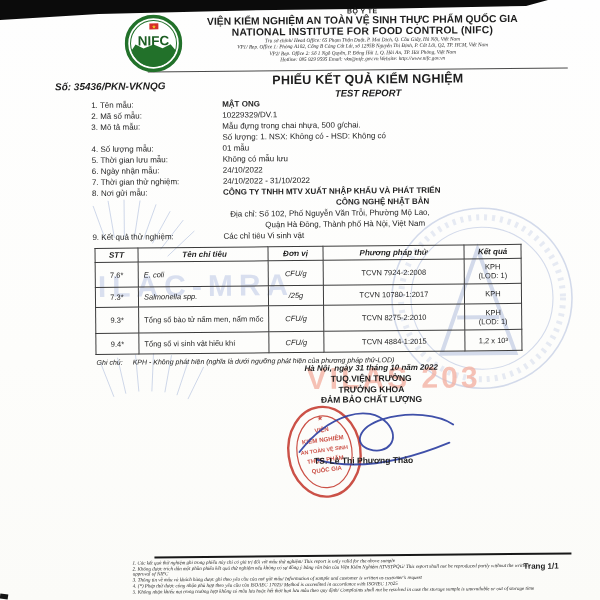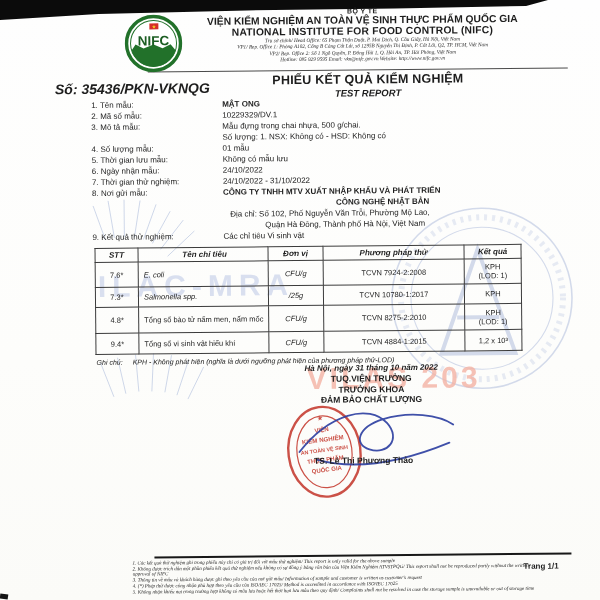--- a/index.html
+++ b/index.html
@@ -13,21 +13,21 @@
     clip-path:polygon(0 0,100% 0,96% 30%,72% 42%,45% 52%,18% 70%,0 100%);}
   .speck{position:absolute;left:0;top:594px;width:8px;height:5px;background:#141414;transform:rotate(8deg);}
   
   #logo{left:127px;top:13px;width:58px;height:58px;}
   .hdr-center{left:150px;top:8px;width:430px;text-align:center;}
   .ministry{font-size:7px;font-weight:bold;letter-spacing:.4px;}
   .inst-vi{font-size:10.3px;font-weight:bold;}
   .inst-en{font-size:10.3px;font-weight:bold;letter-spacing:.2px;}
   .addr{font-size:5.2px;line-height:6.3px;font-style:italic;font-family:"Liberation Serif",serif;color:#2a2a2a;}
   .hdr-rule{left:150px;top:70px;width:420px;height:1px;background:#4a4a4a;}
-  .report-no{left:57px;top:79px;font-size:14px;font-weight:bold;font-style:italic;}
+  .report-no{left:57px;top:79px;font-size:10px;font-weight:bold;font-style:italic;}
   .title-box{left:215px;top:73px;width:310px;text-align:center;}
   .title-vi{font-size:12.5px;font-weight:bold;letter-spacing:.2px;}
   .title-en{font-size:9.5px;font-weight:bold;font-style:italic;margin-top:1px;}
   
   #fields{left:93px;top:98px;width:450px;}
   .frow{display:flex;font-size:8px;line-height:11px;}
   .flab{width:131px;flex:none;}
   .fval{flex:1;}
   .bold{font-weight:bold;}
   .ctr{text-align:center;}
@@ -202,21 +202,21 @@
         <tr class="r1 it">
           <td class="c-stt">7.3*</td>
           <td class="c-name">Salmonella spp.</td>
           <td class="c-unit">/25g</td>
           <td class="c-method">TCVN 10780-1:2017</td>
           <td>
             <div>KPH</div>
           </td>
         </tr>
         <tr class="r2">
-          <td class="c-stt">4.8*</td>
+          <td class="c-stt">9.3*</td>
           <td class="c-name">Tổng số bào tử nấm men, nấm mốc</td>
           <td class="c-unit">CFU/g</td>
           <td class="c-method">TCVN 8275-2:2010</td>
           <td>
             <div>KPH</div>
             <div>(LOD: 1)</div>
           </td>
         </tr>
         <tr class="r3">
           <td class="c-stt">9.4*</td>

